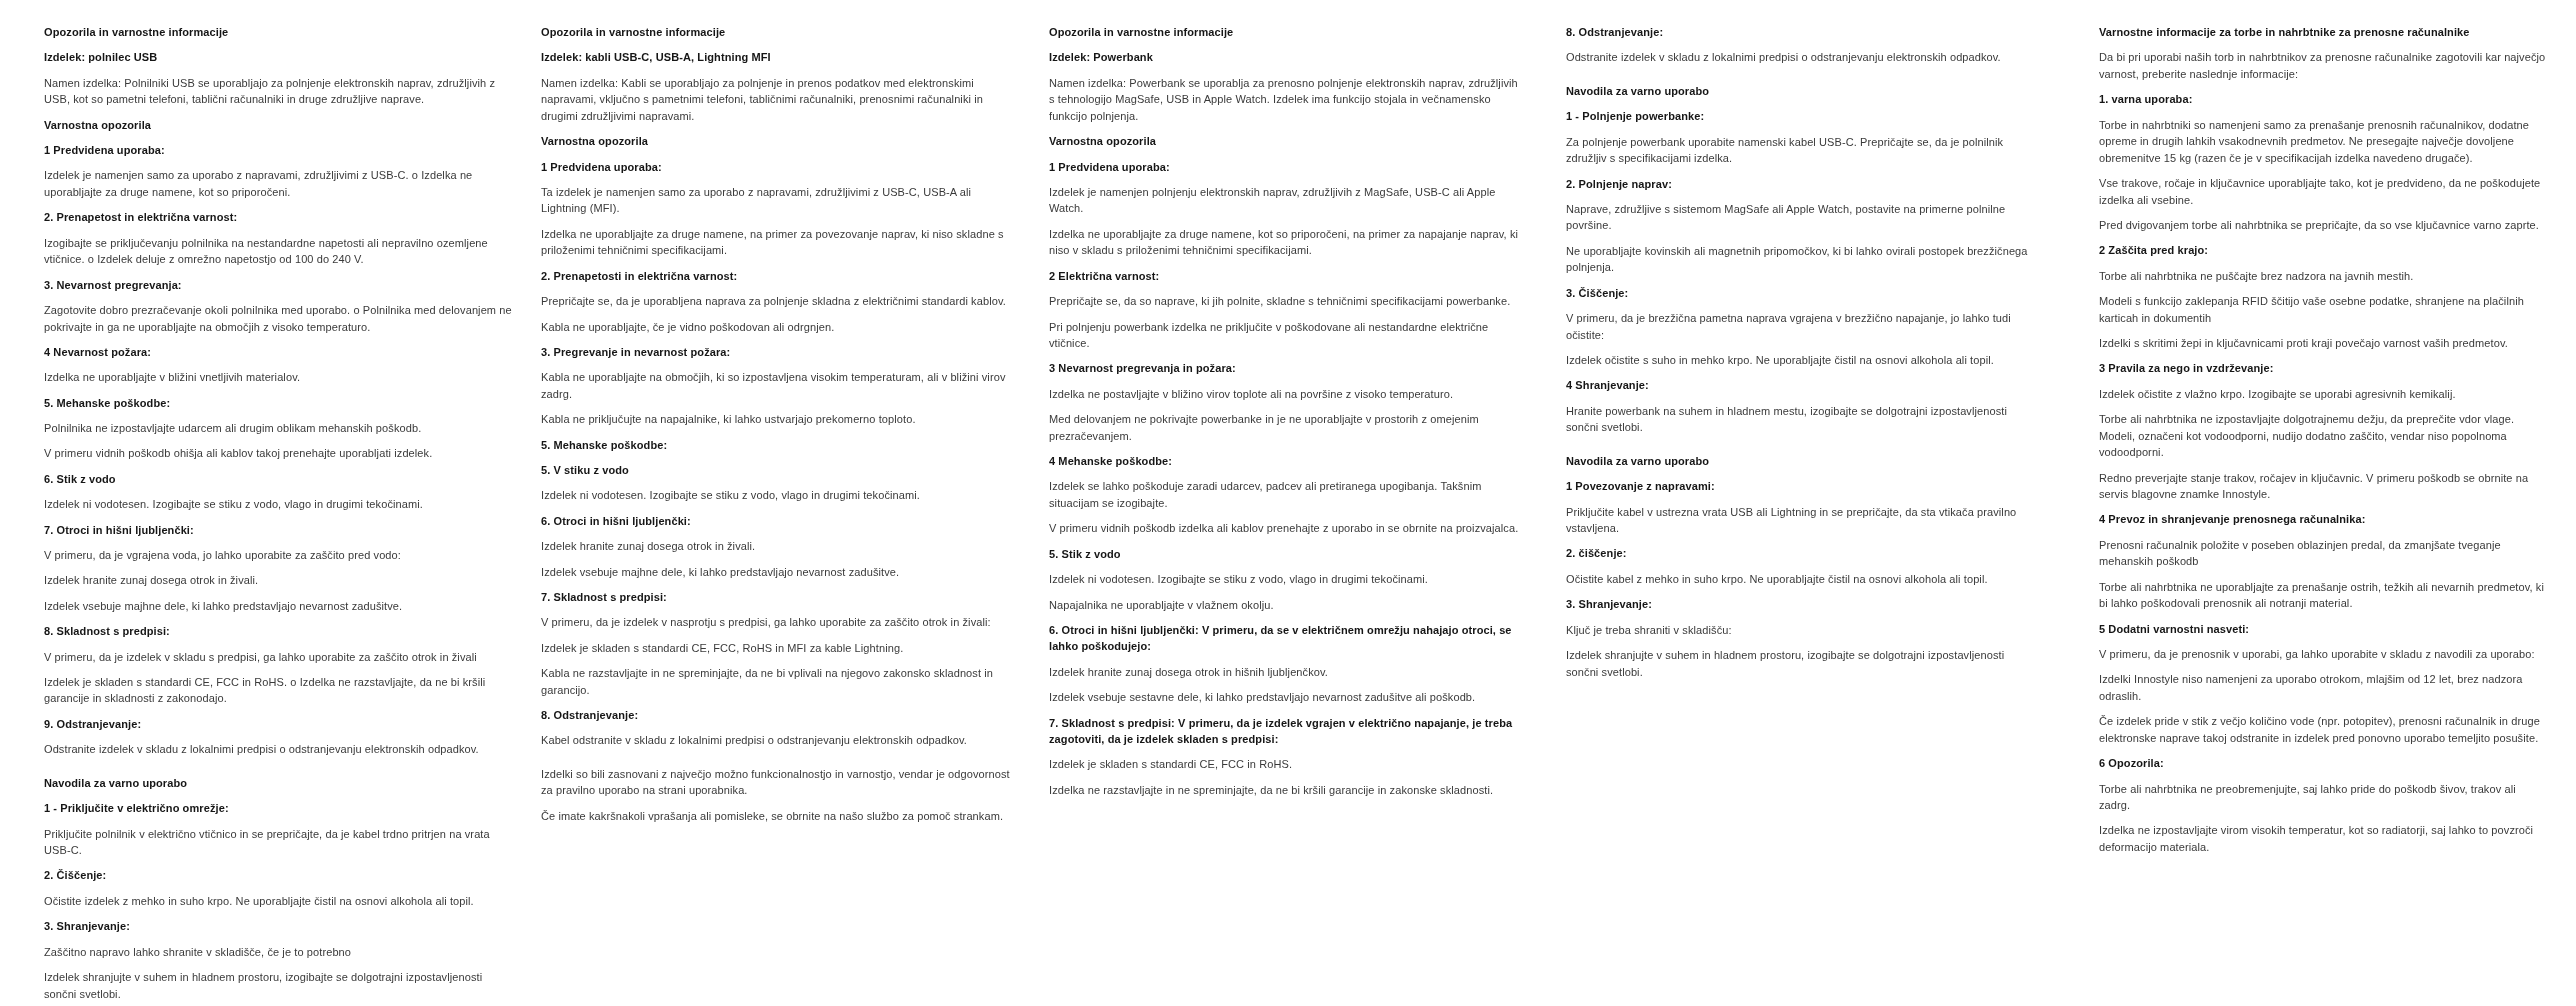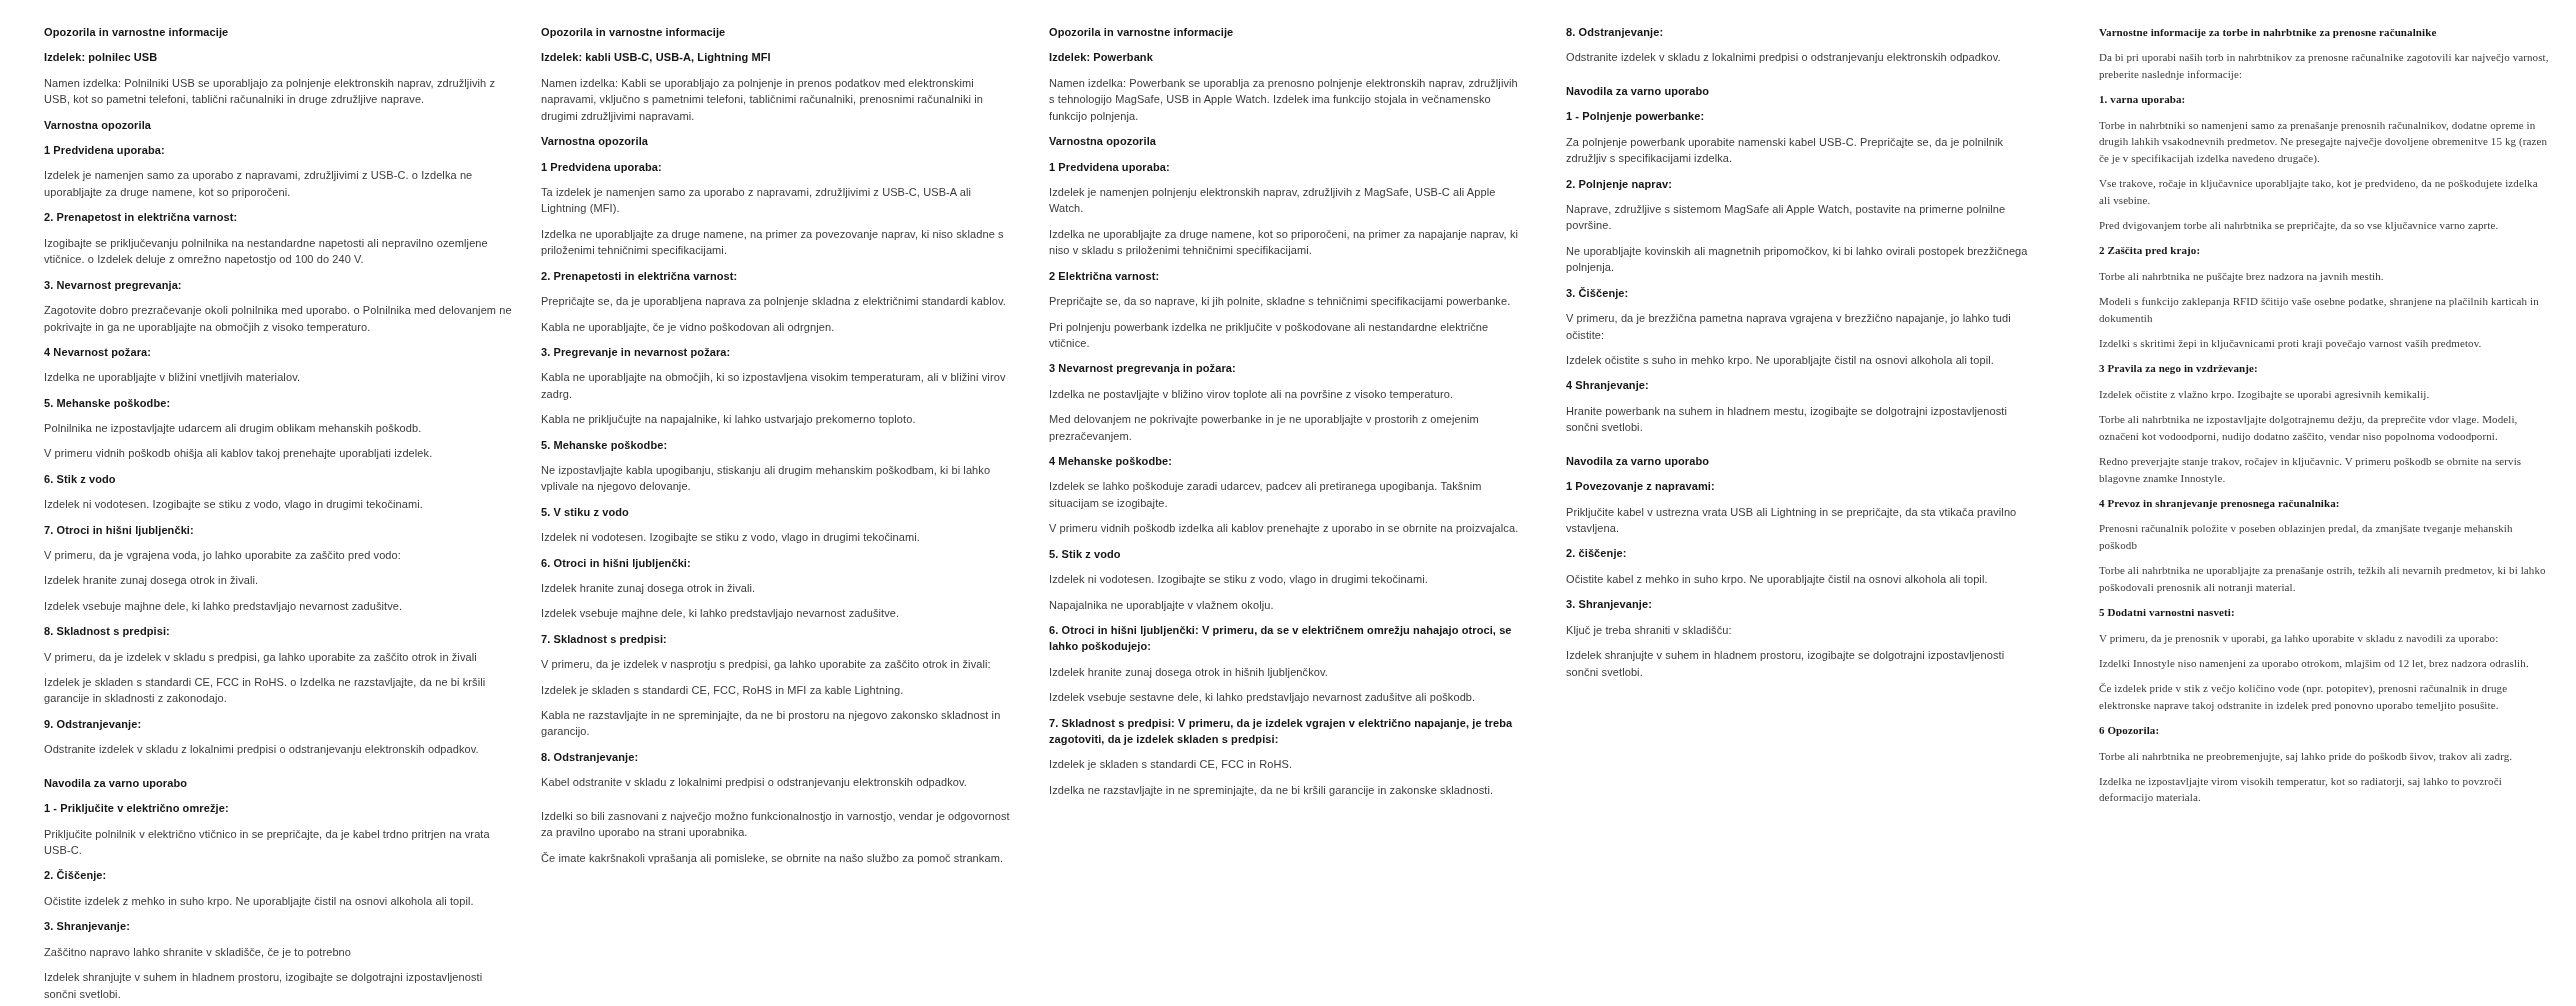--- a/index.html
+++ b/index.html
@@ -15,21 +15,21 @@
     width: 2576px;
     height: 1006px;
     overflow: hidden;
     background: var(--bg, #ffffff);
   }
   .col { position: absolute; top: 24px; }
   .col[data-col="0"] { left: 44px;   width: 472px; }
   .col[data-col="1"] { left: 541px;  width: 477px; }
   .col[data-col="2"] { left: 1049px; width: 477px; }
   .col[data-col="3"] { left: 1566px; width: 473px; }
-  .col[data-col="4"] { left: 2099px; width: 451px; font-family: Liberation Serif, serif; }
+  .col[data-col="4"] { left: 2099px; width: 451px; }
   .blk {
     margin: 0 0 8.9px 0;
     font-size: 11px;
     line-height: 16.5px;
     color: var(--body-color, #3a3a3a);
     letter-spacing: 0.1px;
   }
   .blk.h {
     font-weight: bold;
     color: var(--heading-color, #161616);
@@ -84,30 +84,29 @@
       <p class="blk h">1 Predvidena uporaba:</p>
       <p class="blk p">Ta izdelek je namenjen samo za uporabo z napravami, združljivimi z USB-C, USB-A ali Lightning (MFI).</p>
       <p class="blk p">Izdelka ne uporabljajte za druge namene, na primer za povezovanje naprav, ki niso skladne s priloženimi tehničnimi specifikacijami.</p>
       <p class="blk h">2. Prenapetosti in električna varnost:</p>
       <p class="blk p">Prepričajte se, da je uporabljena naprava za polnjenje skladna z električnimi standardi kablov.</p>
       <p class="blk p">Kabla ne uporabljajte, če je vidno poškodovan ali odrgnjen.</p>
       <p class="blk h">3. Pregrevanje in nevarnost požara:</p>
       <p class="blk p">Kabla ne uporabljajte na območjih, ki so izpostavljena visokim temperaturam, ali v bližini virov zadrg.</p>
       <p class="blk p">Kabla ne priključujte na napajalnike, ki lahko ustvarjajo prekomerno toploto.</p>
       <p class="blk h">5. Mehanske poškodbe:</p>
-      <p class="blk p">Ne izpostavljajte kabla upogibanju, stiskanju ali drugim mehanskim poškodbam, ki bi lahko vplivale na njegovo delovanje.</p>
       <p class="blk h">5. V stiku z vodo</p>
       <p class="blk p">Izdelek ni vodotesen. Izogibajte se stiku z vodo, vlago in drugimi tekočinami.</p>
       <p class="blk h">6. Otroci in hišni ljubljenčki:</p>
       <p class="blk p">Izdelek hranite zunaj dosega otrok in živali.</p>
       <p class="blk p">Izdelek vsebuje majhne dele, ki lahko predstavljajo nevarnost zadušitve.</p>
       <p class="blk h">7. Skladnost s predpisi:</p>
       <p class="blk p">V primeru, da je izdelek v nasprotju s predpisi, ga lahko uporabite za zaščito otrok in živali:</p>
       <p class="blk p">Izdelek je skladen s standardi CE, FCC, RoHS in MFI za kable Lightning.</p>
-      <p class="blk p">Kabla ne razstavljajte in ne spreminjajte, da ne bi prostoru na njegovo zakonsko skladnost in garancijo.</p>
+      <p class="blk p">Kabla ne razstavljajte in ne spreminjajte, da ne bi vplivali na njegovo zakonsko skladnost in garancijo.</p>
       <p class="blk h">8. Odstranjevanje:</p>
       <p class="blk p">Kabel odstranite v skladu z lokalnimi predpisi o odstranjevanju elektronskih odpadkov.</p>
       <p class="blk p gap">Izdelki so bili zasnovani z največjo možno funkcionalnostjo in varnostjo, vendar je odgovornost za pravilno uporabo na strani uporabnika.</p>
       <p class="blk p">Če imate kakršnakoli vprašanja ali pomisleke, se obrnite na našo službo za pomoč strankam.</p>
     </div>
   <div class="col" data-col="2">
       <p class="blk h">Opozorila in varnostne informacije</p>
       <p class="blk h">Izdelek: Powerbank</p>
       <p class="blk p">Namen izdelka: Powerbank se uporablja za prenosno polnjenje elektronskih naprav, združljivih s tehnologijo MagSafe, USB in Apple Watch. Izdelek ima funkcijo stojala in večnamensko funkcijo polnjenja.</p>
       <p class="blk h">Varnostna opozorila</p>

